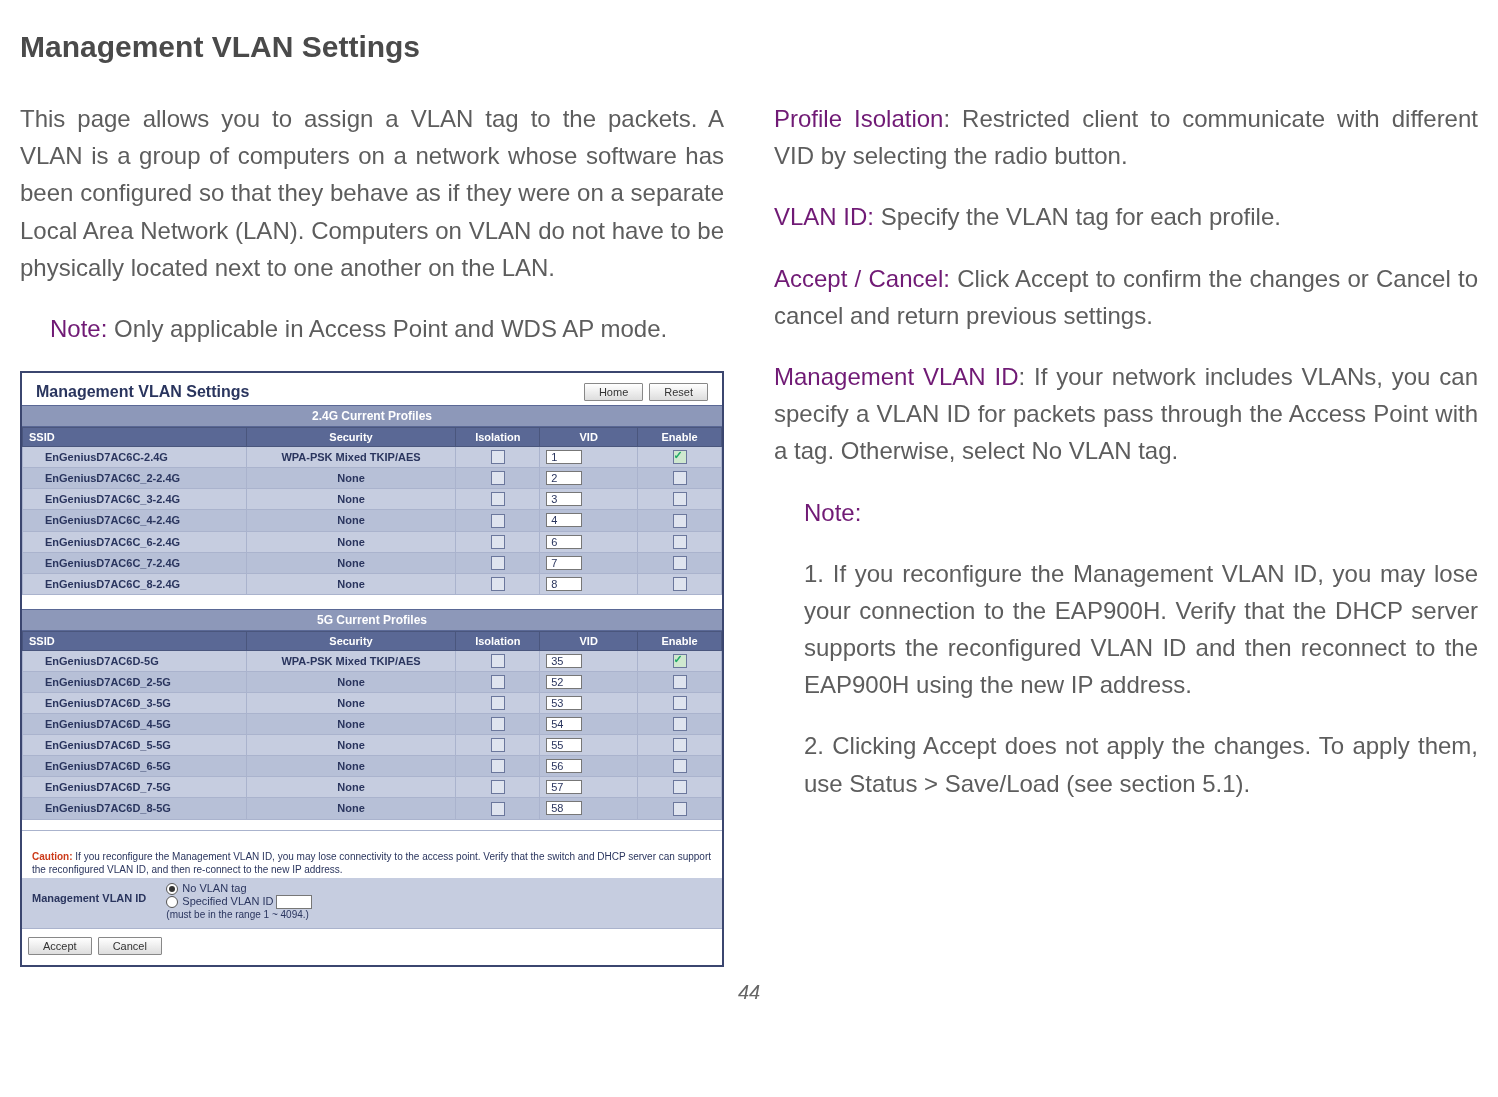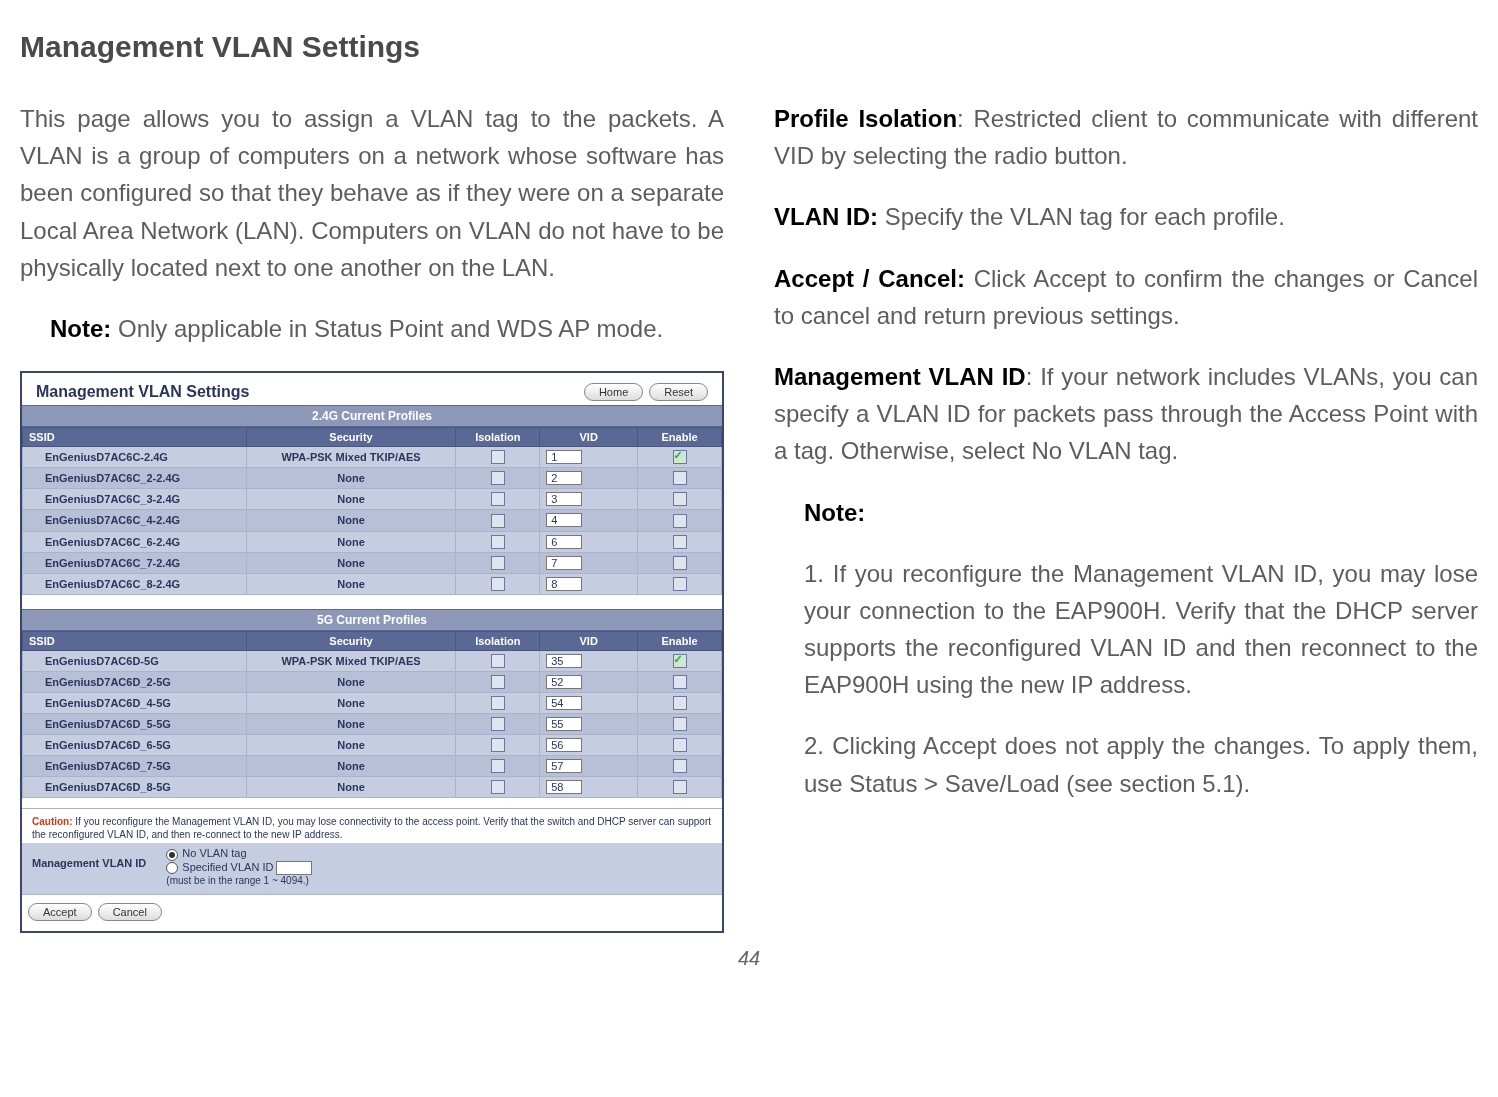--- a/index.html
+++ b/index.html
@@ -25,21 +25,21 @@
     color: #4a4a4a;
     margin: 0 0 12px 0;
   }
   .body-text {
     font-size: 24px;
     line-height: 1.55;
     color: #5d5d5d;
     text-align: justify;
   }
   .note-block { margin-left: 30px; }
-  .bold { font-weight: bold; color: #000000; }
+  .bold { font-weight: normal; color: #701a75; }
   .screenshot {
     margin-top: 10px;
     border: 2px solid #3b466f;
     background: #fff;
     font-size: 11px;
     color: #2a355e;
   }
   .ss-header {
     display: flex;
     justify-content: space-between;
@@ -48,21 +48,21 @@
   }
   .ss-title {
     font-weight: bold;
     font-size: 16px;
     color: #2a355e;
   }
   .ss-btns { display: flex; gap: 6px; }
   .ss-btn {
     border: 1px solid #888;
     background: linear-gradient(#fff,#ddd);
-    border-radius: 9px;
+    border-radius: 1px;
     padding: 2px 14px;
     font-size: 11px;
     color: #333;
   }
   .band-bar {
     background: #8d98b9;
     color: #fff;
     font-weight: bold;
     text-align: center;
     font-size: 12px;
@@ -101,21 +101,21 @@
     border:1px solid #6b779c; background:#dfe4ef;
     vertical-align: middle;
   }
   .chk.on { background:#cfe8cf; position:relative; }
   .chk.on::after{ content:"✓"; position:absolute; top:-2px; left:0; font-size:11px; color:#2a6; }
   .vid-input {
     display:inline-block; background:#fff; border:1px solid #777;
     padding:0 4px; min-width:26px; text-align:left; font-weight:normal;
   }
   .caution-row {
-    padding: 6px 10px 2px 10px;
+    padding: 19px 10px 2px 10px;
     font-size: 10px;
     color: #2a355e;
     border-top: 1px solid #aab3cd;
     line-height: 1.3;
   }
   .caution-label { color: #cc3b1a; font-weight: bold; }
   .mvid-row {
     display:flex; align-items:flex-start; gap:20px;
     padding: 4px 10px 8px 10px;
     font-size: 11px;
@@ -142,21 +142,21 @@
 </head>
 <body>
 
 <h1>Management VLAN Settings</h1>
 
 <div class="columns">
 
   <div class="col">
     <p class="body-text">This page allows you to assign a VLAN tag to the packets. A VLAN is a group of computers on a network whose software has been configured so that they behave as if they were on a separate Local Area Network (LAN). Computers on VLAN do not have to be physically located next to one another on the LAN.</p>
     <p class="body-text note-block">
-      <span class="bold">Note:</span><span> Only applicable in Status Point and WDS AP mode.</span>
+      <span class="bold">Note:</span><span> Only applicable in Access Point and WDS AP mode.</span>
     </p>
 
     <div class="screenshot">
       <div class="ss-header">
         <div class="ss-title">Management VLAN Settings</div>
         <div class="ss-btns">
           <div class="ss-btn">Home</div>
           <div class="ss-btn">Reset</div>
         </div>
       </div>
@@ -258,20 +258,27 @@
               <td style="text-align:center">WPA-PSK Mixed TKIP/AES</td>
               <td><span class="chk"></span></td>
               <td style="text-align:left"><span class="vid-input">35</span></td>
               <td><span class="chk on"></span></td>
             </tr>
             <tr>
               <td>EnGeniusD7AC6D_2-5G</td>
               <td style="text-align:center">None</td>
               <td><span class="chk"></span></td>
               <td style="text-align:left"><span class="vid-input">52</span></td>
+              <td><span class="chk"></span></td>
+            </tr>
+            <tr>
+              <td>EnGeniusD7AC6D_3-5G</td>
+              <td style="text-align:center">None</td>
+              <td><span class="chk"></span></td>
+              <td style="text-align:left"><span class="vid-input">53</span></td>
               <td><span class="chk"></span></td>
             </tr>
             <tr>
               <td>EnGeniusD7AC6D_4-5G</td>
               <td style="text-align:center">None</td>
               <td><span class="chk"></span></td>
               <td style="text-align:left"><span class="vid-input">54</span></td>
               <td><span class="chk"></span></td>
             </tr>
             <tr>

